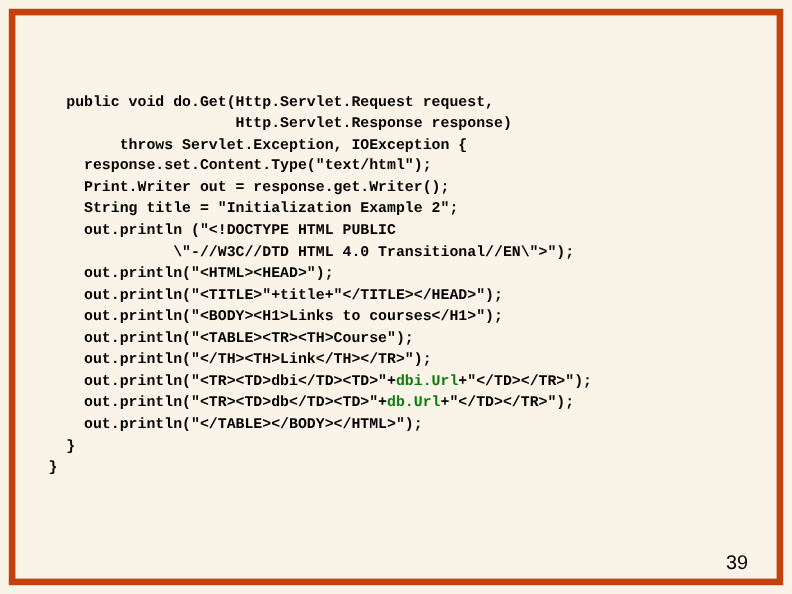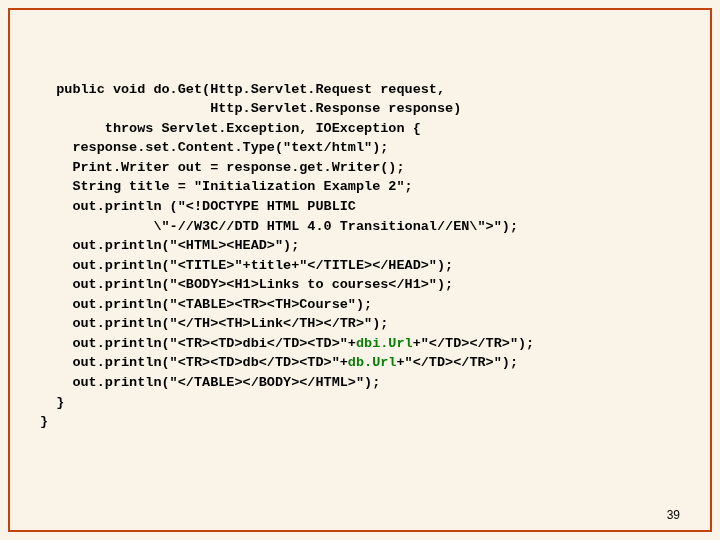--- a/index.html
+++ b/index.html
@@ -14,38 +14,38 @@
     color: #000;
     position: relative;
     box-sizing: border-box;
   }
   .slide-border {
     position: absolute;
     top: 8px;
     left: 8px;
     right: 8px;
     bottom: 8px;
-    border: 2px solid #c2410c;
+    border: 6px solid #c2410c;
     padding: 50px 10px 10px 30px;
     box-sizing: border-box;
   }
   .code {
     white-space: pre;
     line-height: 1.45;
   }
   .hl {
     color: #0a7c0a;
   }
   .pagenum {
     position: absolute;
     right: 40px;
     bottom: 18px;
     font-family: Arial, sans-serif;
     font-weight: normal;
-    font-size: 12px;
+    font-size: 18px;
     color: #000;
   }
 </style>
 </head>
 <body>
 
 <div class="slide-border">
 <div class="code">
 <span>  public void do.Get(Http.Servlet.Request request,</span>
 <span>                     Http.Servlet.Response response)</span>

